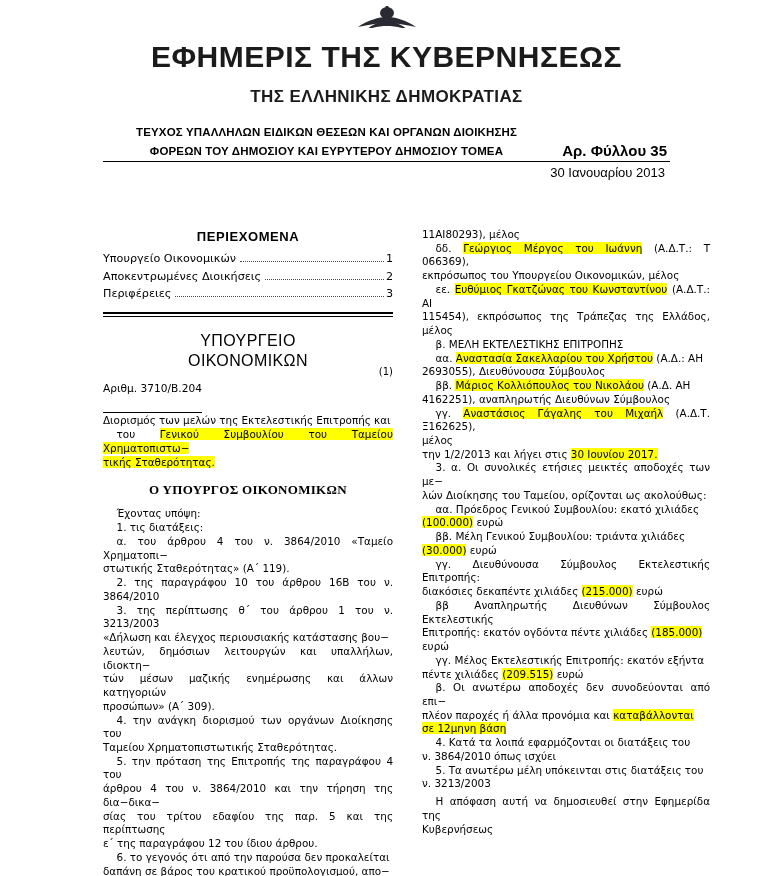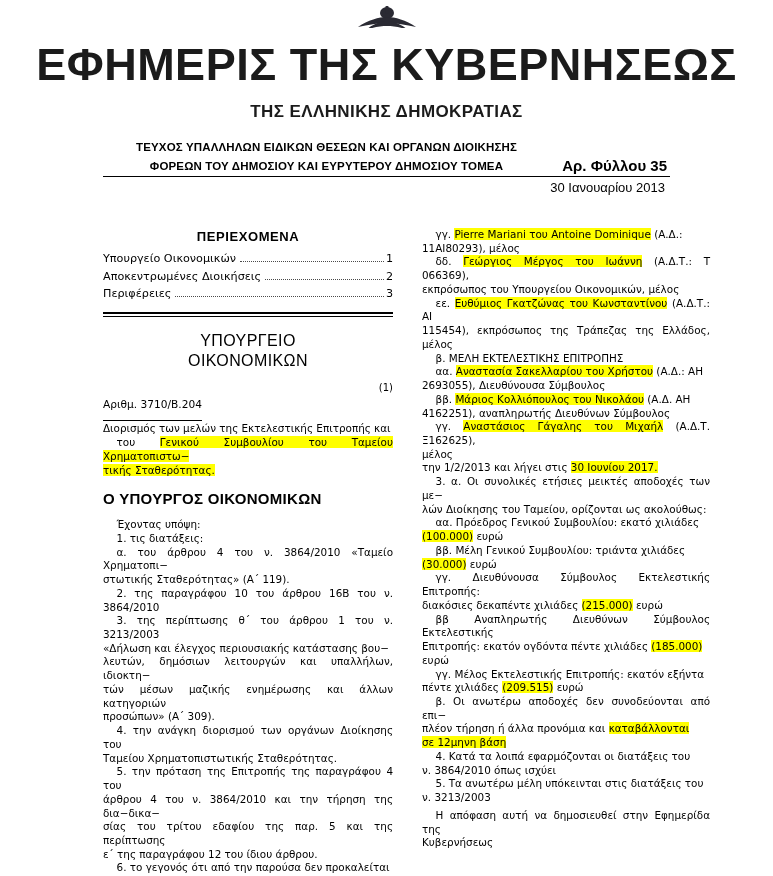--- a/index.html
+++ b/index.html
@@ -33,21 +33,21 @@
     display: flex;
     align-items: flex-start;
     justify-content: center;
     overflow: hidden;
   }
   .emblem svg { display:block; }
 
   .gazette-title {
     font-family: "Liberation Sans", "DejaVu Sans", sans-serif;
     font-weight: bold;
-    font-size: 45px;
+    font-size: 30px;
     letter-spacing: 0.5px;
     line-height: 1.02;
     margin-top: 14px;
     color: #1b1b1b;
   }
   .gazette-subtitle {
     font-family: "Liberation Sans", "DejaVu Sans", sans-serif;
     font-weight: bold;
     font-size: 17px;
     letter-spacing: 0.4px;
@@ -145,44 +145,44 @@
     height: 2px;
   }
 
   .ministry {
     text-align: center;
     font-family: "Liberation Sans", "DejaVu Sans", sans-serif;
     font-weight: normal;
     font-size: 16px;
     line-height: 1.25;
     letter-spacing: 0.4px;
-    margin-bottom: 20px;
+    margin-bottom: 4px;
   }
   .page-marker {
     text-align: right;
     font-size: 10px;
     margin: -10px 0 4px 0;
   }
 
   .doc-number {
     font-size: 10.6px;
     border-bottom: 1px solid #000;
     display: inline-block;
-    padding-bottom: 8px;
+    padding-bottom: 16px;
     margin-bottom: 1px;
   }
 
   p.para { margin: 0; text-indent: 0; }
   p.ind  { margin: 0; text-indent: 1.3em; }
 
   .center-bold {
-    text-align: left;
-    font-family: Liberation Sans, sans-serif;
-    font-weight: bold;
-    font-size: 15px;
+    text-align: center;
+    font-family: Liberation Serif, serif;
+    font-weight: bold;
+    font-size: 13px;
     letter-spacing: 0.3px;
     margin: 12px 0 9px 0;
   }
   .spacer-sm { height: 4px; }
 
   mark.hl {
     background: #ffff00;
     color: #000;
     padding: 0;
   }
@@ -280,21 +280,20 @@
       <p class="para">σίας του τρίτου εδαφίου της παρ. 5 και της περίπτωσης</p>
       <p class="para">ε΄ της παραγράφου 12 του ίδιου άρθρου.</p>
       <p class="ind">6. το γεγονός ότι από την παρούσα δεν προκαλείται</p>
       <p class="para">δαπάνη σε βάρος του κρατικού προϋπολογισμού, απο−</p>
       <p class="para">φασίζουμε:</p>
 
     </div>
 
     <div class="col col-right">
 
-      <p class="ind"><span>γγ. </span><mark class="hl">Pierre Mariani του Antoine Dominique</mark><span> (Α.Δ.:</span></p>
       <p class="para">11ΑΙ80293), μέλος</p>
 
       <p class="ind"><span>δδ. </span><mark class="hl">Γεώργιος Μέργος του Ιωάννη</mark><span> (Α.Δ.Τ.: Τ 066369),</span></p>
       <p class="para">εκπρόσωπος του Υπουργείου Οικονομικών, μέλος</p>
 
       <p class="ind"><span>εε. </span><mark class="hl">Ευθύμιος Γκατζώνας του Κωνσταντίνου</mark><span> (Α.Δ.Τ.: ΑΙ</span></p>
       <p class="para">115454), εκπρόσωπος της Τράπεζας της Ελλάδος, μέλος</p>
 
       <p class="ind">β. ΜΕΛΗ ΕΚΤΕΛΕΣΤΙΚΗΣ ΕΠΙΤΡΟΠΗΣ</p>
 
@@ -322,21 +321,21 @@
       <p class="para"><span>διακόσιες δεκαπέντε χιλιάδες </span><mark class="hl">(215.000)</mark><span> ευρώ</span></p>
 
       <p class="ind">ββ Αναπληρωτής Διευθύνων Σύμβουλος Εκτελεστικής</p>
       <p class="para"><span>Επιτροπής: εκατόν ογδόντα πέντε χιλιάδες </span><mark class="hl">(185.000)</mark></p>
       <p class="para">ευρώ</p>
 
       <p class="ind">γγ. Μέλος Εκτελεστικής Επιτροπής: εκατόν εξήντα</p>
       <p class="para"><span>πέντε χιλιάδες </span><mark class="hl">(209.515)</mark><span> ευρώ</span></p>
 
       <p class="ind">β. Οι ανωτέρω αποδοχές δεν συνοδεύονται από επι−</p>
-      <p class="para"><span>πλέον τήρηση ή άλλα προνόμια και </span><mark class="hl">καταβάλλονται</mark></p>
+      <p class="para"><span>πλέον παροχές ή άλλα προνόμια και </span><mark class="hl">καταβάλλονται</mark></p>
       <p class="para"><mark class="hl">σε 12μηνη βάση</mark></p>
 
       <p class="ind">4. Κατά τα λοιπά εφαρμόζονται οι διατάξεις του</p>
       <p class="para">ν. 3864/2010 όπως ισχύει</p>
 
       <p class="ind">5. Τα ανωτέρω μέλη υπόκεινται στις διατάξεις του</p>
       <p class="para">ν. 3213/2003</p>
 
       <div class="spacer-sm"></div>
 

